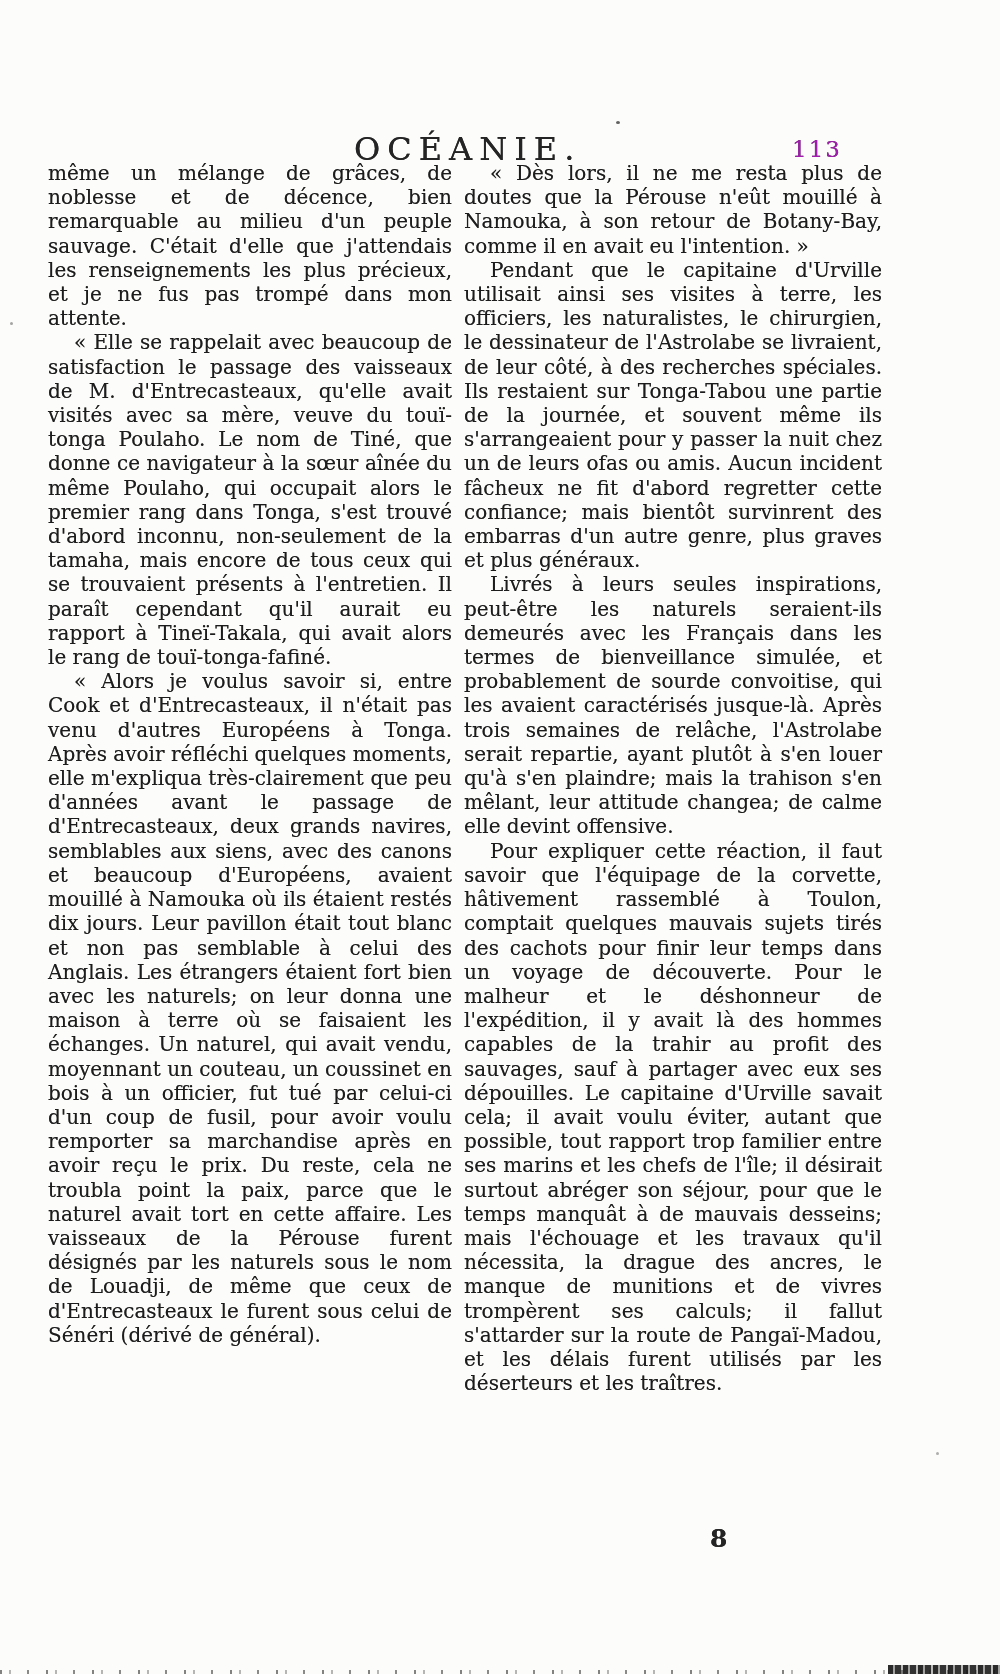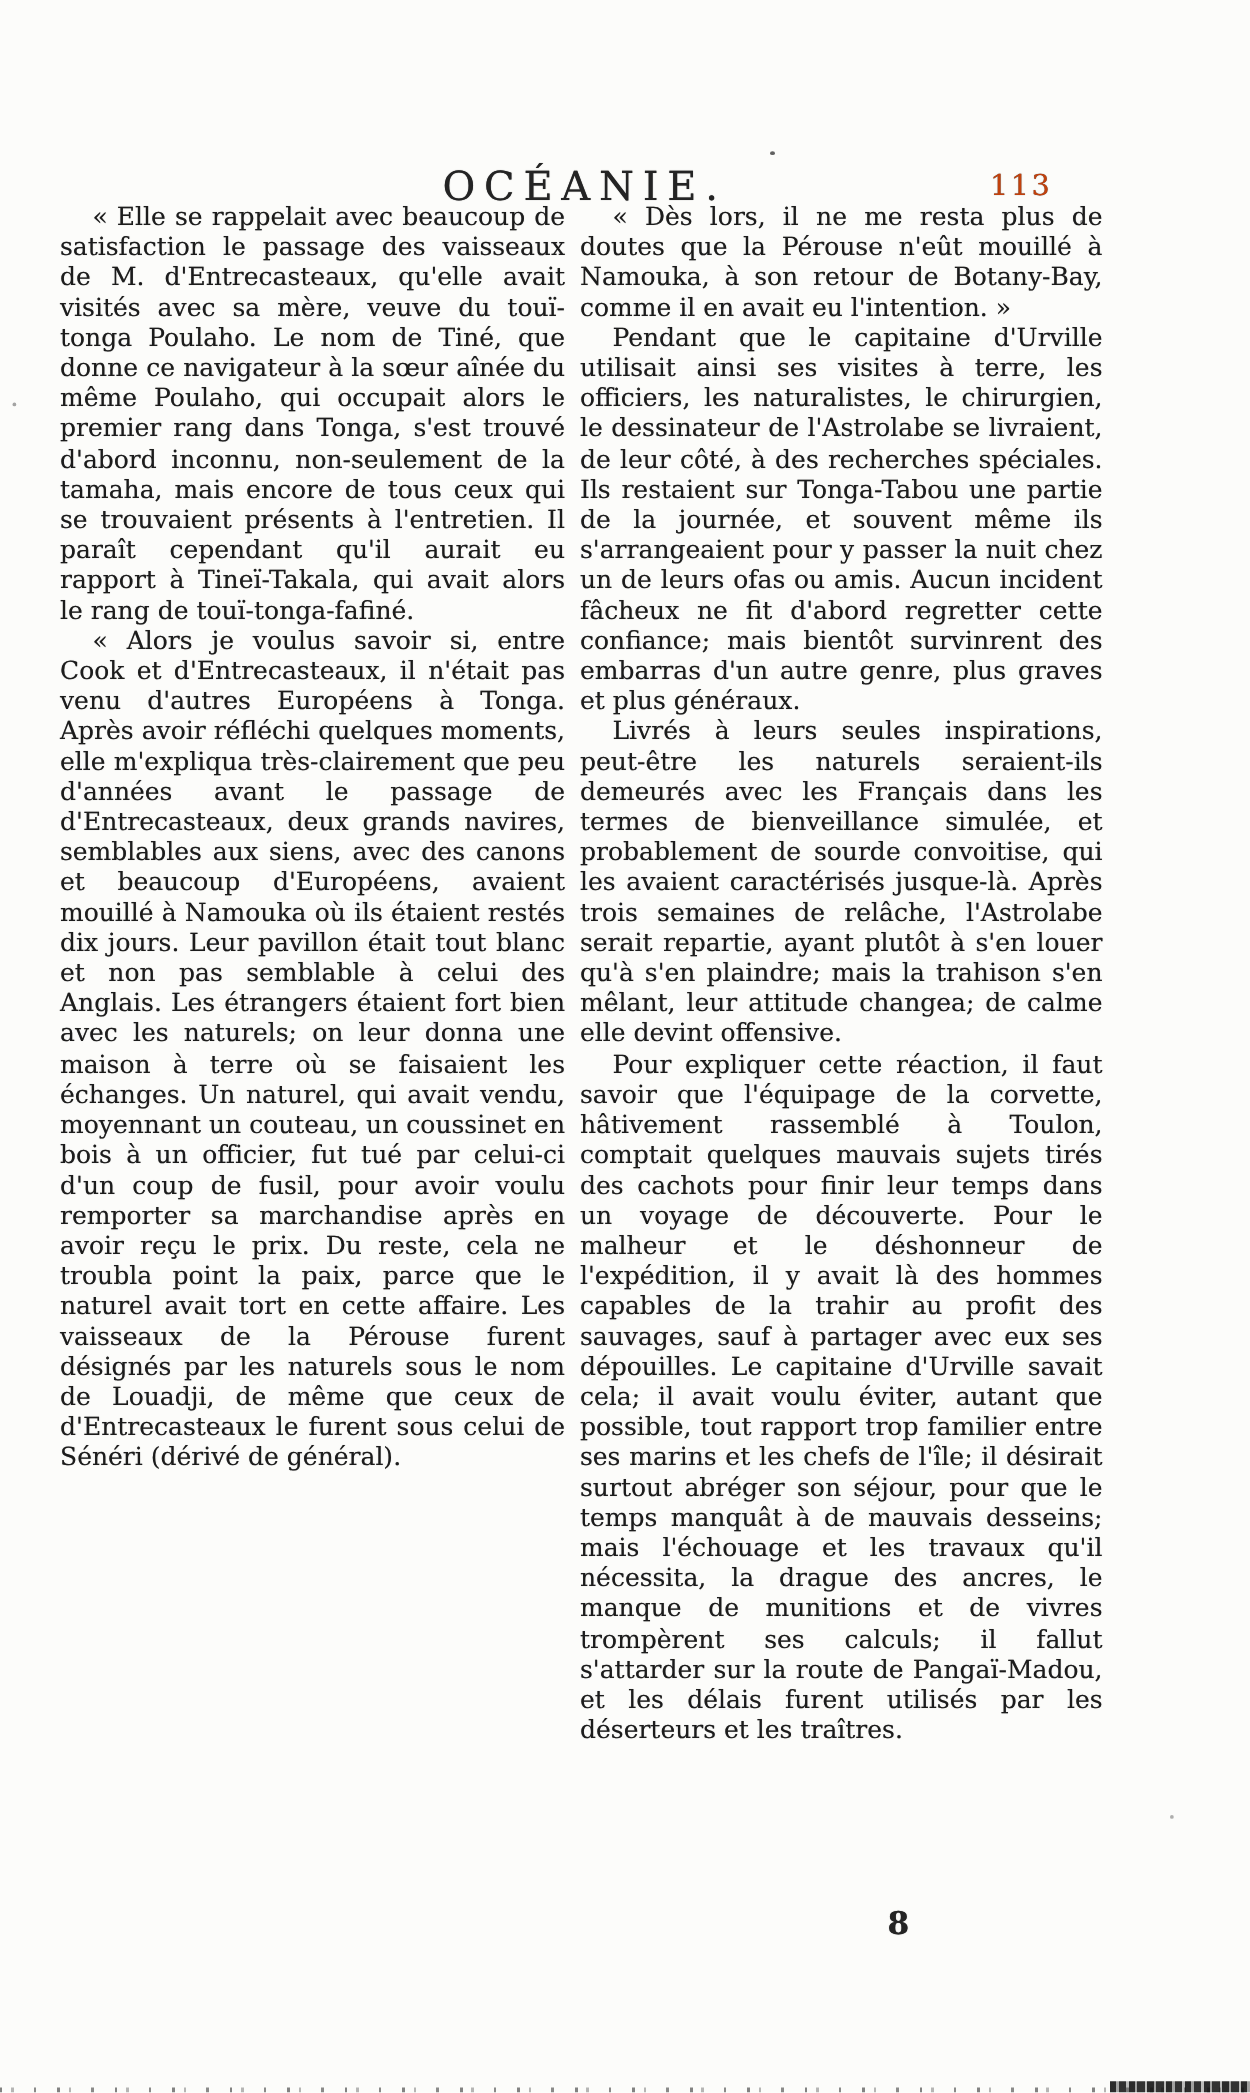--- a/index.html
+++ b/index.html
@@ -11,21 +11,21 @@
     color:#1c1c1c;
   }
   
   .running-head-title{
     position:absolute;top:130px;left:354px;width:220px;
     font-size:32px;letter-spacing:7px;text-align:left;
     color:#242424;text-shadow:0 0 .6px #444;
   }
   .running-head-pagenum{
     position:absolute;top:136px;left:792px;
-    font-size:23px;letter-spacing:2px;color:#c2410c;text-shadow:0 0 .6px #444;
+    font-size:23px;letter-spacing:2px;color:#a21caf;text-shadow:0 0 .6px #444;
   }
   
   .columns{
     position:absolute;top:161px;left:48px;width:834px;
     display:flex;gap:12px;
   }
   .col{
     text-align:justify;font-size:20px;line-height:24.2px;
     text-shadow:0 0 .55px rgba(20,20,20,.55);
   }
@@ -77,20 +77,21 @@
 <body>
 
 <div class="page">
 
   <div class="running-head-title">OCÉANIE.</div>
 
   <div class="running-head-pagenum">113</div>
 
   <div class="columns">
     <div class="col col-left">
+        <p class="para no-indent"><span>même un mélange de grâces, de noblesse et de décence, bien remarquable au milieu d'un peuple sauvage. C'était d'elle que j'attendais les renseignements les plus précieux, et je ne fus pas trompé dans mon attente.</span></p>
         <p class="para"><span>« Elle se rappelait avec beaucoup de satisfaction le passage des vaisseaux de M. d'Entrecasteaux, qu'elle avait visités avec sa mère, veuve du touï-tonga Poulaho. Le nom de </span><span class="it">Tiné</span><span>, que donne ce navigateur à la sœur aînée du même Poulaho, qui occupait alors le premier rang dans Tonga, s'est trouvé d'abord inconnu, non-seulement de la tamaha, mais encore de tous ceux qui se trouvaient présents à l'entretien. Il paraît cependant qu'il aurait eu rapport à Tineï-Takala, qui avait alors le rang de touï-tonga-fafiné.</span></p>
         <p class="para"><span>« Alors je voulus savoir si, entre Cook et d'Entrecasteaux, il n'était pas venu d'autres Européens à Tonga. Après avoir réfléchi quelques moments, elle m'expliqua très-clairement que peu d'années avant le passage de d'Entrecasteaux, deux grands navires, semblables aux siens, avec des canons et beaucoup d'Européens, avaient mouillé à Namouka où ils étaient restés dix jours. Leur pavillon était tout blanc et non pas semblable à celui des Anglais. Les étrangers étaient fort bien avec les naturels; on leur donna une maison à terre où se faisaient les échanges. Un naturel, qui avait vendu, moyennant un couteau, un coussinet en bois à un officier, fut tué par celui-ci d'un coup de fusil, pour avoir voulu remporter sa marchandise après en avoir reçu le prix. Du reste, cela ne troubla point la paix, parce que le naturel avait tort en cette affaire. Les vaisseaux de la Pérouse furent désignés par les naturels sous le nom de </span><span class="it">Louadji</span><span>, de même que ceux de d'Entrecasteaux le furent sous celui de </span><span class="it">Sénéri</span><span> (dérivé de général).</span></p>
       </div>
     <div class="col col-right">
         <p class="para"><span>« Dès lors, il ne me resta plus de doutes que la Pérouse n'eût mouillé à Namouka, à son retour de Botany-Bay, comme il en avait eu l'intention. »</span></p>
         <p class="para"><span>Pendant que le capitaine d'Urville utilisait ainsi ses visites à terre, les officiers, les naturalistes, le chirurgien, le dessinateur de l'</span><span class="it">Astrolabe</span><span> se livraient, de leur côté, à des recherches spéciales. Ils restaient sur Tonga-Tabou une partie de la journée, et souvent même ils s'arrangeaient pour y passer la nuit chez un de leurs </span><span class="it">ofas</span><span> ou amis. Aucun incident fâcheux ne fit d'abord regretter cette confiance; mais bientôt survinrent des embarras d'un autre genre, plus graves et plus généraux.</span></p>
         <p class="para"><span>Livrés à leurs seules inspirations, peut-être les naturels seraient-ils demeurés avec les Français dans les termes de bienveillance simulée, et probablement de sourde convoitise, qui les avaient caractérisés jusque-là. Après trois semaines de relâche, l'</span><span class="it">Astrolabe</span><span> serait repartie, ayant plutôt à s'en louer qu'à s'en plaindre; mais la trahison s'en mêlant, leur attitude changea; de calme elle devint offensive.</span></p>
         <p class="para"><span>Pour expliquer cette réaction, il faut savoir que l'équipage de la corvette, hâtivement rassemblé à Toulon, comptait quelques mauvais sujets tirés des cachots pour finir leur temps dans un voyage de découverte. Pour le malheur et le déshonneur de l'expédition, il y avait là des hommes capables de la trahir au profit des sauvages, sauf à partager avec eux ses dépouilles. Le capitaine d'Urville savait cela; il avait voulu éviter, autant que possible, tout rapport trop familier entre ses marins et les chefs de l'île; il désirait surtout abréger son séjour, pour que le temps manquât à de mauvais desseins; mais l'échouage et les travaux qu'il nécessita, la drague des ancres, le manque de munitions et de vivres trompèrent ses calculs; il fallut s'attarder sur la route de Pangaï-Madou, et les délais furent utilisés par les déserteurs et les traîtres.</span></p>
       </div>
   </div>

